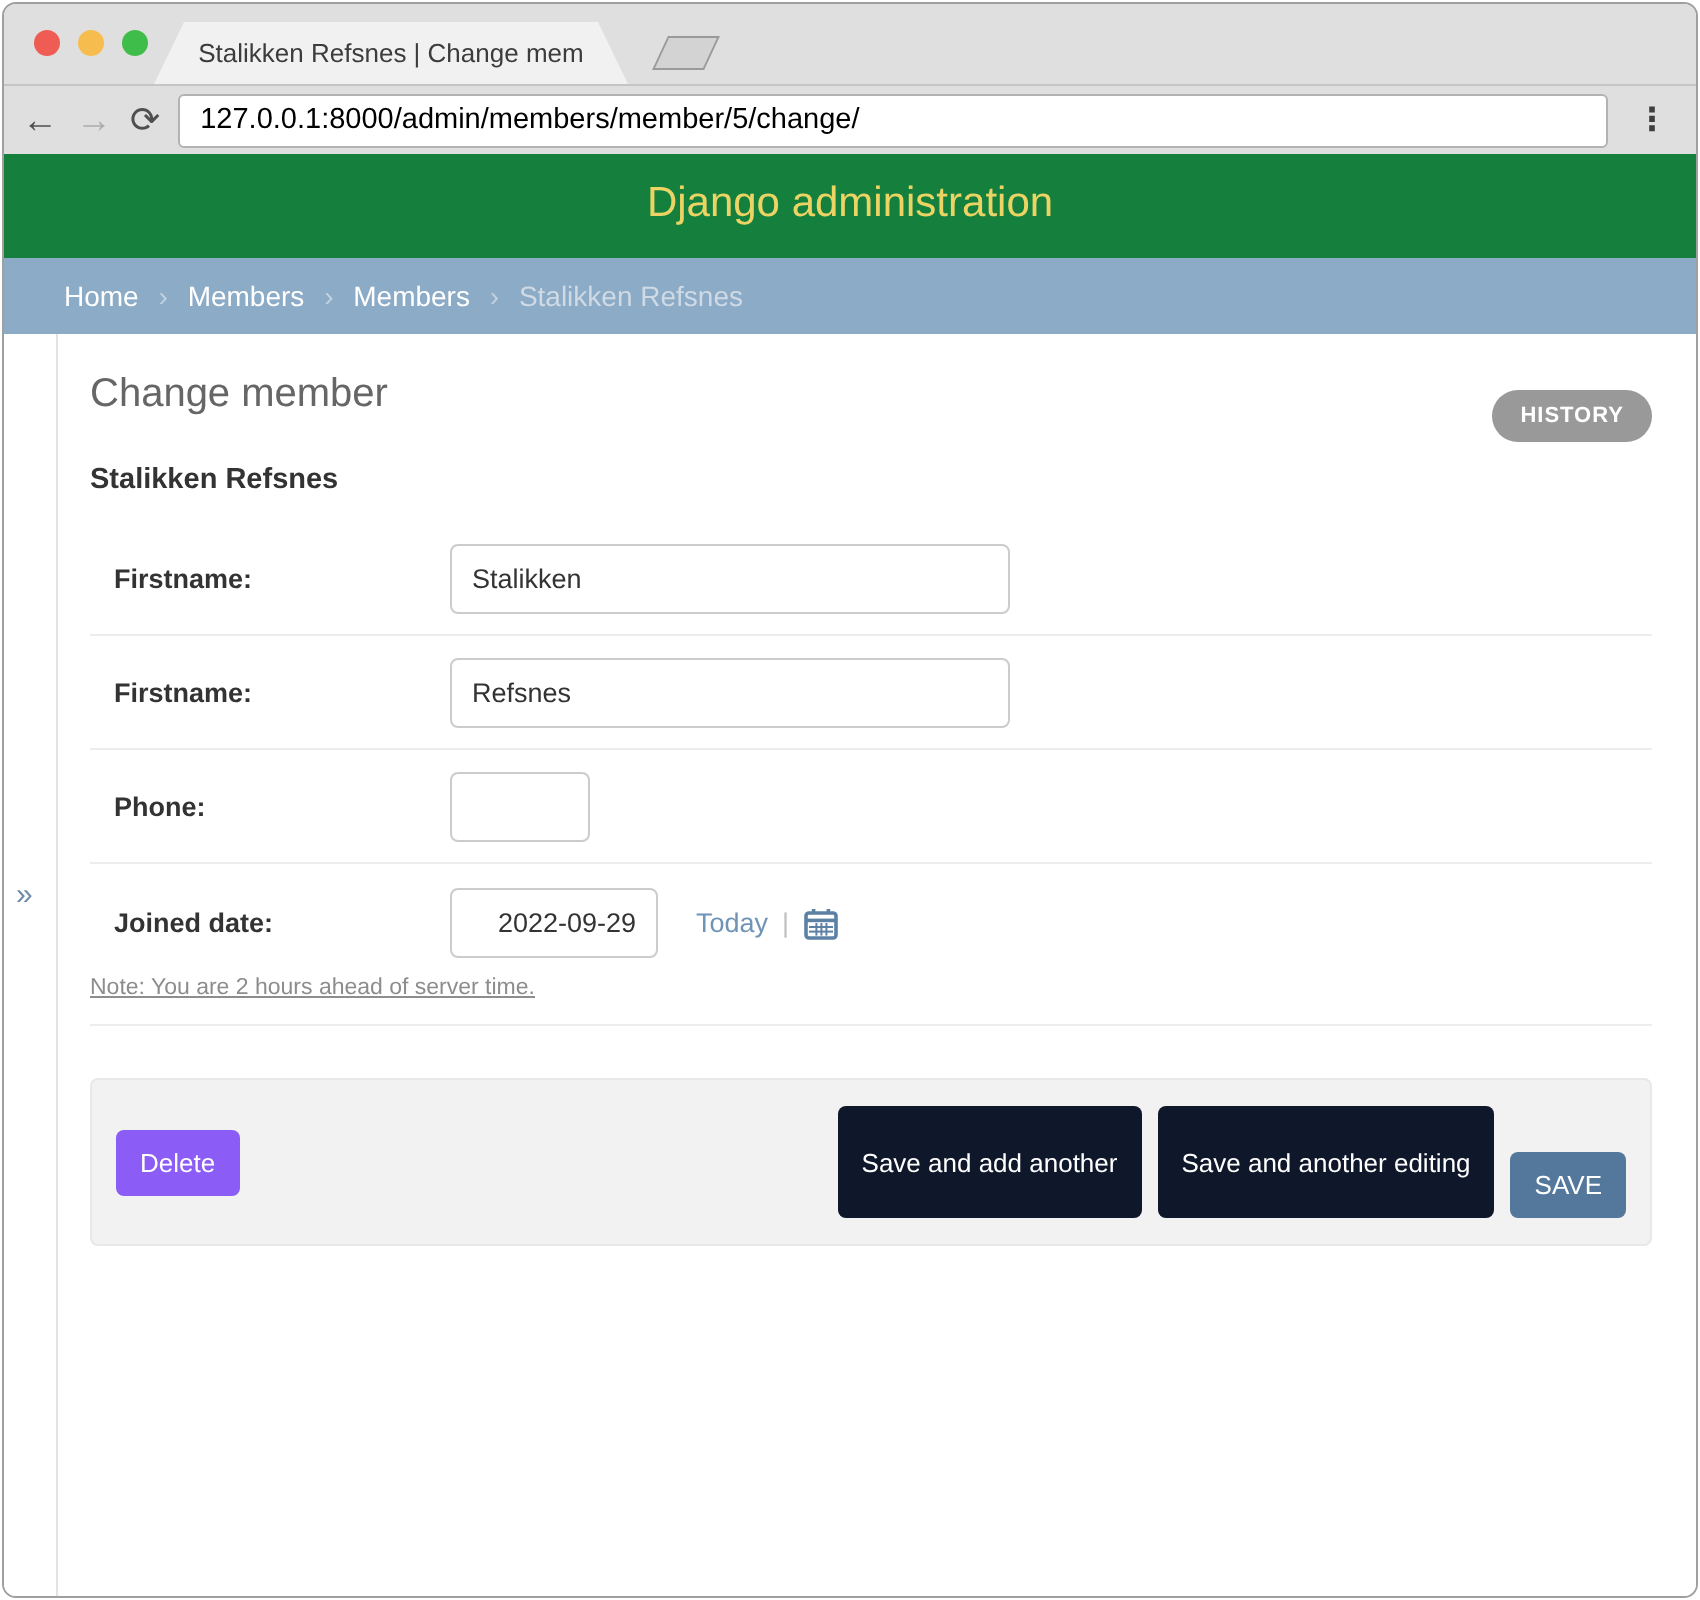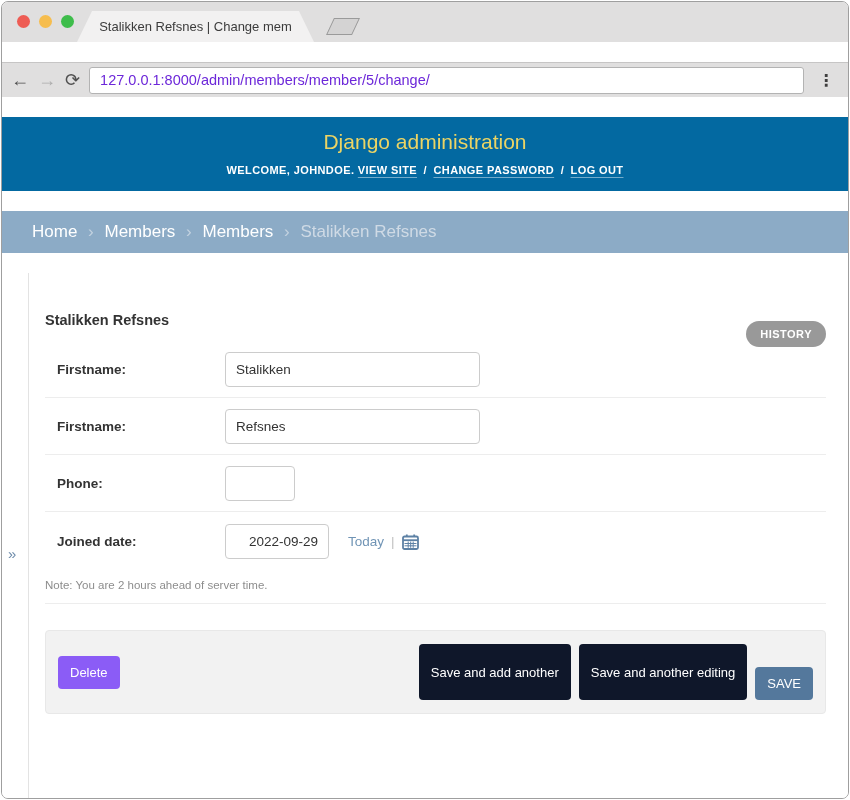--- a/index.html
+++ b/index.html
@@ -2,21 +2,21 @@
 <html><head>
 <meta charset="utf-8">
 <style>
   * { box-sizing: border-box; margin: 0; padding: 0; }
   html, body { width: 850px; height: 800px; background: #fff; }
   body { font-family: "Liberation Sans", "DejaVu Sans", sans-serif; }
 
   .window {
     position: relative; width: 848px; height: 798px; margin: 1px;
     border: 1px solid #9f9f9f; border-radius: 7px; overflow: hidden;
-    display: flex; flex-direction: column; background: #fff; gap: 20px;
+    display: flex; flex-direction: column; background: #fff;
   }
 
   
   .tabbar { height: 40px; background: #e0dfdf; flex-shrink: 0; position: relative;
             display: flex; align-items: flex-end; }
   .traffic { position: absolute; top: 13px; left: 15px; display: flex; gap: 9px; }
   .light { width: 13px; height: 13px; border-radius: 50%; }
   .light.red { background: #ee5c54; }
   .light.yellow { background: #f6bd4e; }
   .light.green { background: #3ebd4b; }
@@ -28,71 +28,71 @@
     white-space: nowrap; overflow: hidden;
   }
   .newtab { width: 26px; height: 17px; background: #d4d3d3; border: 1px solid #9a9a9a;
             transform: skewX(-25deg); margin: 0 0 7px 16px; }
 
   .toolbar { height: 35px; background: #e0dfdf; border-top: 1px solid #c6c5c5;
              display: flex; align-items: center; padding: 0 9px; gap: 9px; flex-shrink: 0; }
   .navicon { font-size: 18px; color: #4f4f4f; line-height: 1; cursor: default; }
   .navicon.fwd { color: #adadad; }
   .urlbar { flex: 1; height: 27px; border: 1px solid #b3b3b3; border-radius: 3px;
-            background: #fff; font-size: 14.5px; color: #6d28d9; padding: 0 10px;
+            background: #fff; font-size: 14.5px; color: #000000; padding: 0 10px;
             font-family: inherit; outline: none; }
   .menu-dots { font-size: 16px; color: #3f3f3f; padding: 0 5px; font-weight: bold; letter-spacing: 0; }
 
   
-  .header { background: #0369a1; color: #fff; text-align: center;
+  .header { background: #15803d; color: #fff; text-align: center;
             padding: 13px 0 15px; flex-shrink: 0; }
   .site-title { color: #ecd464; font-size: 21px; font-weight: 400; }
   .user-tools { margin-top: 10px; font-size: 11px; font-weight: bold;
                 letter-spacing: .4px; color: #fff; }
   .user-tools .link { color: #fff; text-decoration: underline;
                       text-decoration-color: rgba(255,255,255,.45);
                       text-underline-offset: 3px; cursor: pointer; }
   .user-tools .sep { margin: 0 3px; }
 
-  .breadcrumbs { background: #8cabc6; color: #fff; font-size: 17px;
+  .breadcrumbs { background: #8cabc6; color: #fff; font-size: 14px;
                  padding: 11px 30px; flex-shrink: 0; }
   .breadcrumbs .crumb { color: #fff; text-decoration: none; cursor: pointer; }
   .crumb-sep { color: #c3d2e0; margin: 0 6px; }
   .crumb-current { color: #cfdae5; }
 
   
   .content { flex: 1; display: flex; position: relative; background: #fff; }
   .nav-strip { width: 27px; border-right: 1px solid #e3e3e3; position: relative; flex-shrink: 0; }
   .nav-toggle { position: absolute; top: 272px; left: 6px; color: #6e8cab;
                 font-size: 15px; cursor: pointer; }
 
   .main { flex: 1; padding: 16px 22px 0 16px; position: relative; }
   .page-title { font-size: 20px; color: #666; font-weight: 400; margin-top: 3px; }
-  .history-btn { position: absolute; top: 48px; right: 22px; background: #999;
+  .history-btn { position: absolute; top: 28px; right: 22px; background: #999;
                  color: #fff; font-size: 11px; font-weight: bold; letter-spacing: .5px;
                  padding: 7px 14px; border-radius: 13px; cursor: pointer; }
   .object-title { font-size: 14.5px; color: #333; font-weight: bold; margin-top: 23px; }
 
   .form { margin-top: 13px; }
   .form-row { display: flex; align-items: center; min-height: 57px;
               border-bottom: 1px solid #ededed; padding-left: 12px; }
   .flabel { width: 168px; font-weight: bold; font-size: 13.5px; color: #333; flex-shrink: 0; }
   .finput { height: 35px; border: 1px solid #ccc; border-radius: 4px; font-size: 13.5px;
             color: #333; padding: 0 10px; font-family: inherit; outline: none; background: #fff; }
-  .w-wide { width: 255px; }
+  .w-wide { width: 280px; }
   .w-short { width: 70px; }
   .w-date { width: 104px; text-align: right; }
 
   .joined-row { border-bottom: 1px solid #ededed; padding: 11px 0 12px 0; }
   .joined-line { display: flex; align-items: center; min-height: 36px; padding-left: 12px; }
   .date-shortcut { margin-left: 19px; display: flex; align-items: center; gap: 7px; font-size: 13.5px; }
   .today-link { color: #7094b5; cursor: pointer; }
   .pipe { color: #c0c0c0; }
   .cal-icon { display: inline-flex; cursor: pointer; margin-top: 1px; }
-  .note { margin-top: 20px; font-size: 11.5px; color: #8d8d8d; }
+  .note { margin-top: 9px; font-size: 11.5px; color: #8d8d8d; text-decoration: underline; }
 
   .submit-row { margin-top: 26px; background: #f2f2f2; border: 1px solid #e8e8e8;
                 border-radius: 4px; padding: 13px 12px; display: flex; align-items: center; }
   .btn { border: none; border-radius: 4px; color: #fff; font-size: 13px;
          padding: 9px 12px; font-family: inherit; cursor: pointer; }
   .btn-delete { background: #8b5cf6; }
   .right-group { margin-left: auto; display: flex; gap: 8px; }
   .btn-light { background: #0f172a; }
   .btn-save { background: #54789c; margin-top: 23px; }
 </style>
@@ -116,47 +116,39 @@
   <div class="toolbar">
     <span class="navicon">←</span>
     <span class="navicon fwd">→</span>
     <span class="navicon">⟳</span>
     <input class="urlbar" value="127.0.0.1:8000/admin/members/member/5/change/" style="">
     <span class="menu-dots">⋮</span>
   </div>
 
   <div class="header">
     <div class="site-title">Django administration</div>
-    <div class="user-tools">
-      <span>WELCOME,</span>
-      <span>JOHNDOE</span><span>.</span>
-      <span class="link">VIEW SITE</span>
-      <span class="sep">/</span>
-      <span class="link">CHANGE PASSWORD</span>
-      <span class="sep">/</span>
-      <span class="link">LOG OUT</span>
-    </div>
   </div>
 
   <div class="breadcrumbs">
     <a class="crumb">Home</a>
     <span class="crumb-sep">›</span>
     <a class="crumb">Members</a>
     <span class="crumb-sep">›</span>
     <a class="crumb">Members</a>
     <span class="crumb-sep">›</span>
     <span class="crumb-current">Stalikken Refsnes</span>
   </div>
 
   <div class="content">
     <div class="nav-strip">
       <span class="nav-toggle">»</span>
     </div>
 
     <div class="main">
+      <div class="page-title">Change member</div>
       <div class="history-btn">HISTORY</div>
       <div class="object-title">Stalikken Refsnes</div>
 
       <div class="form">
         <div class="form-row">
           <label class="flabel">Firstname:</label>
           <input class="finput w-wide" value="Stalikken" style="">
         </div>
 
         <div class="form-row">

